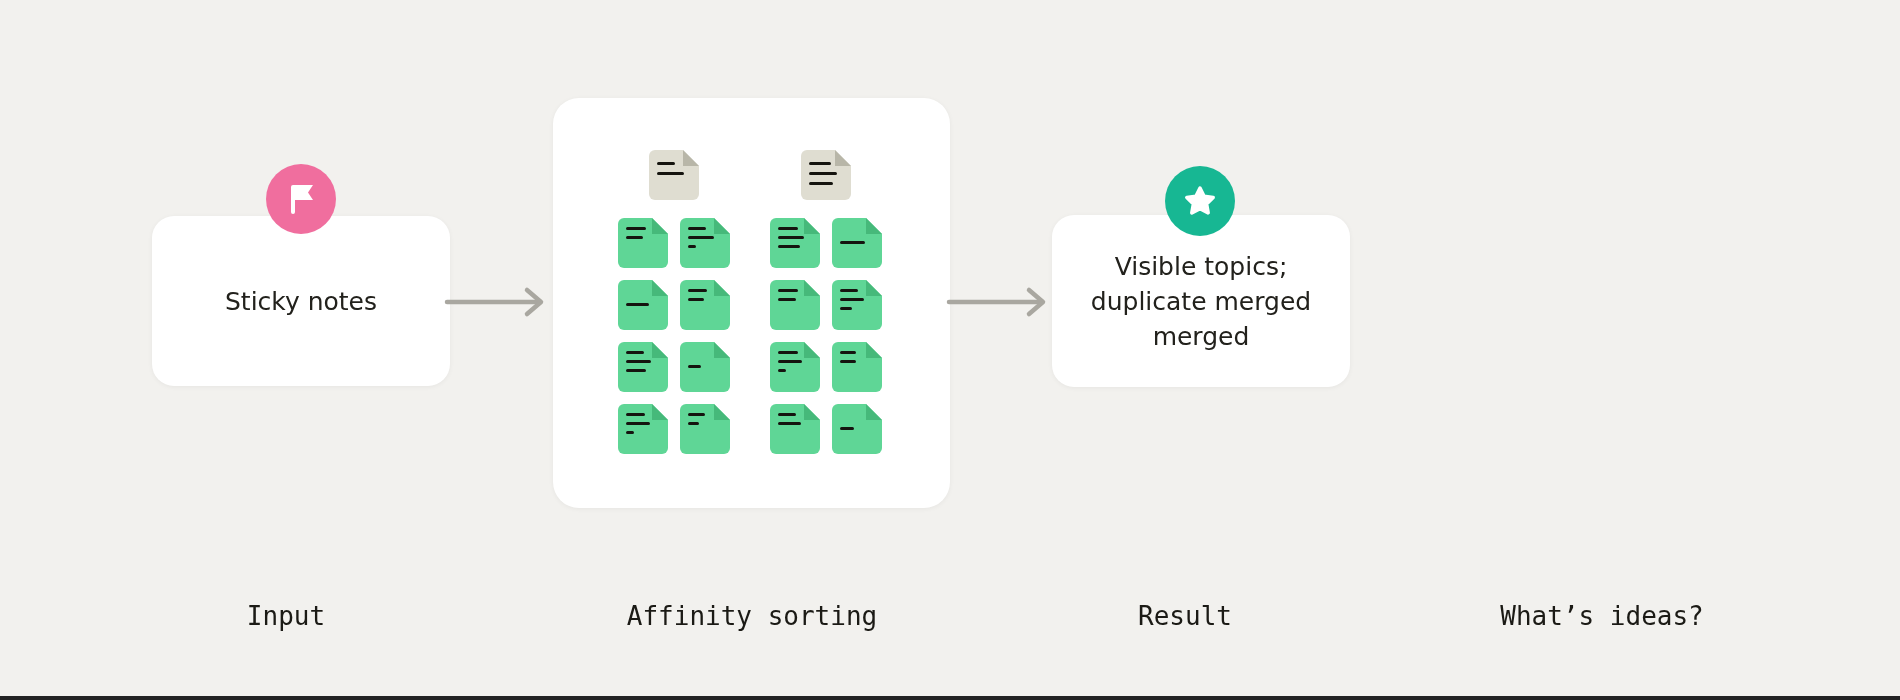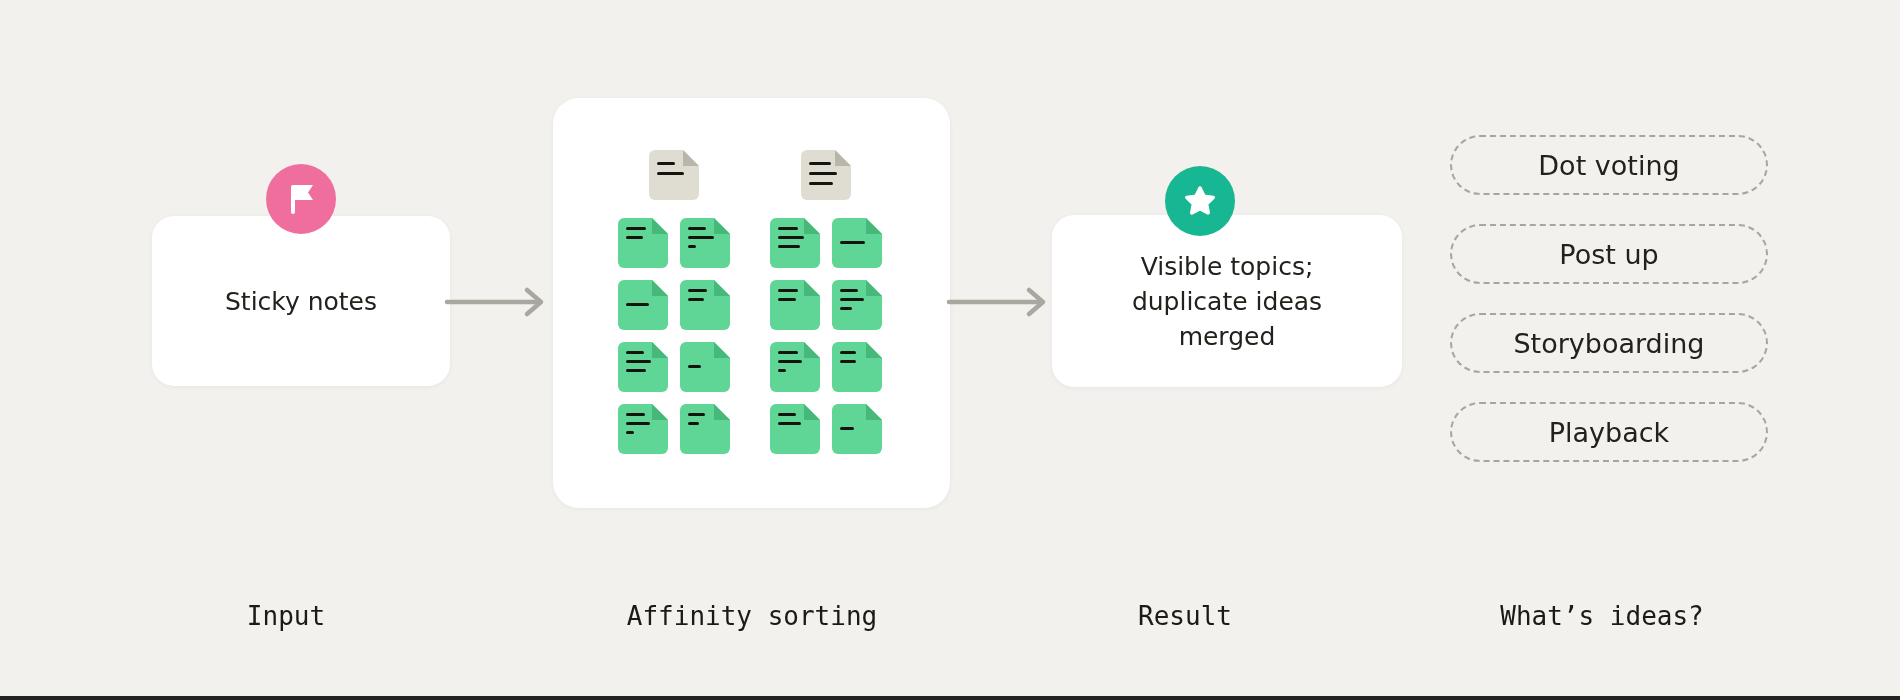--- a/index.html
+++ b/index.html
@@ -10,21 +10,21 @@
   }
   
   .card{
     position:absolute;background:#ffffff;border-radius:22px;
     display:flex;align-items:center;justify-content:center;text-align:center;
     color:#22211c;font-size:25px;line-height:35px;
     box-shadow:0 1px 5px rgba(0,0,0,0.05);
   }
   .card-input{left:152px;top:216px;width:298px;height:170px;text-align:center;}
   .card-affinity{left:553px;top:98px;width:397px;height:410px;border-radius:26px;}
-  .card-result{left:1052px;top:215px;width:350px;height:172px;}
+  .card-result{left:1052px;top:215px;width:298px;height:172px;}
   .card-text span{display:block;}
   
   .badge{
     position:absolute;width:70px;height:70px;border-radius:50%;
     display:flex;align-items:center;justify-content:center;z-index:3;
   }
   .badge-flag{left:266px;top:164px;background:#f06e9e;}
   .badge-star{left:1165px;top:166px;background:#17b793;}
   
   .arrow{position:absolute;z-index:1;}
@@ -256,31 +256,25 @@
   </svg>
 
   <div class="badge badge-star">
     <svg width="36" height="36" viewBox="0 0 36 36">
       <path d="M18 5 l4.1 8.2 9.1 1.3 -6.6 6.4 1.6 9 -8.2-4.3 -8.2 4.3 1.6-9 -6.6-6.4 9.1-1.3 z" fill="#ffffff" stroke="#ffffff" stroke-width="3.5" stroke-linejoin="round"></path>
     </svg>
   </div>
   <div class="card card-result">
     <div class="card-text">
       <span>Visible topics;</span>
-      <span>duplicate ideas</span>
+      <span>duplicate merged</span>
       <span>merged</span>
     </div>
   </div>
 
-  <div class="pills">
-    <div class="pill">Dot voting</div>
-    <div class="pill">Post up</div>
-    <div class="pill">Storyboarding</div>
-    <div class="pill">Playback</div>
-  </div>
 
   <div class="stage-label label-input">Input</div>
   <div class="stage-label label-affinity">Affinity sorting</div>
   <div class="stage-label label-result">Result</div>
   <div class="stage-label label-next">What’s ideas?</div>
 
   <div class="bottom-bar"></div>
 </div>
 
 </body></html>

